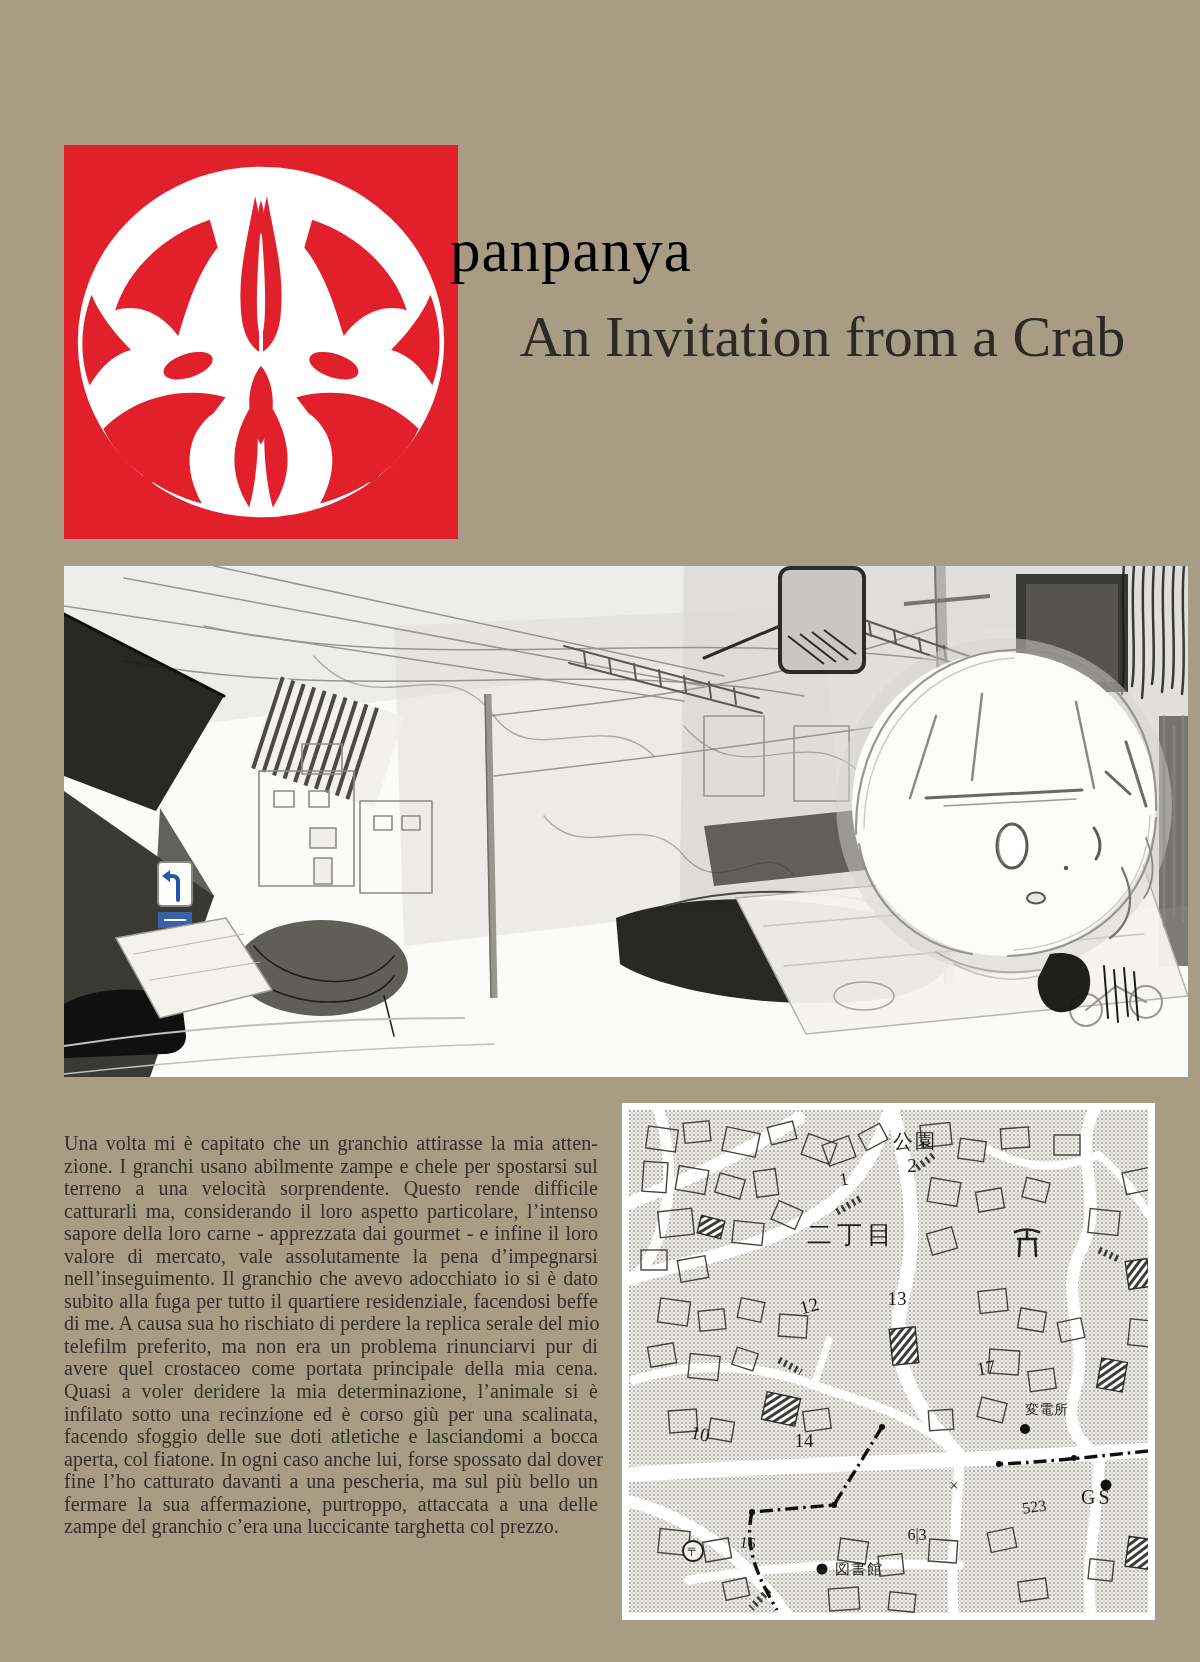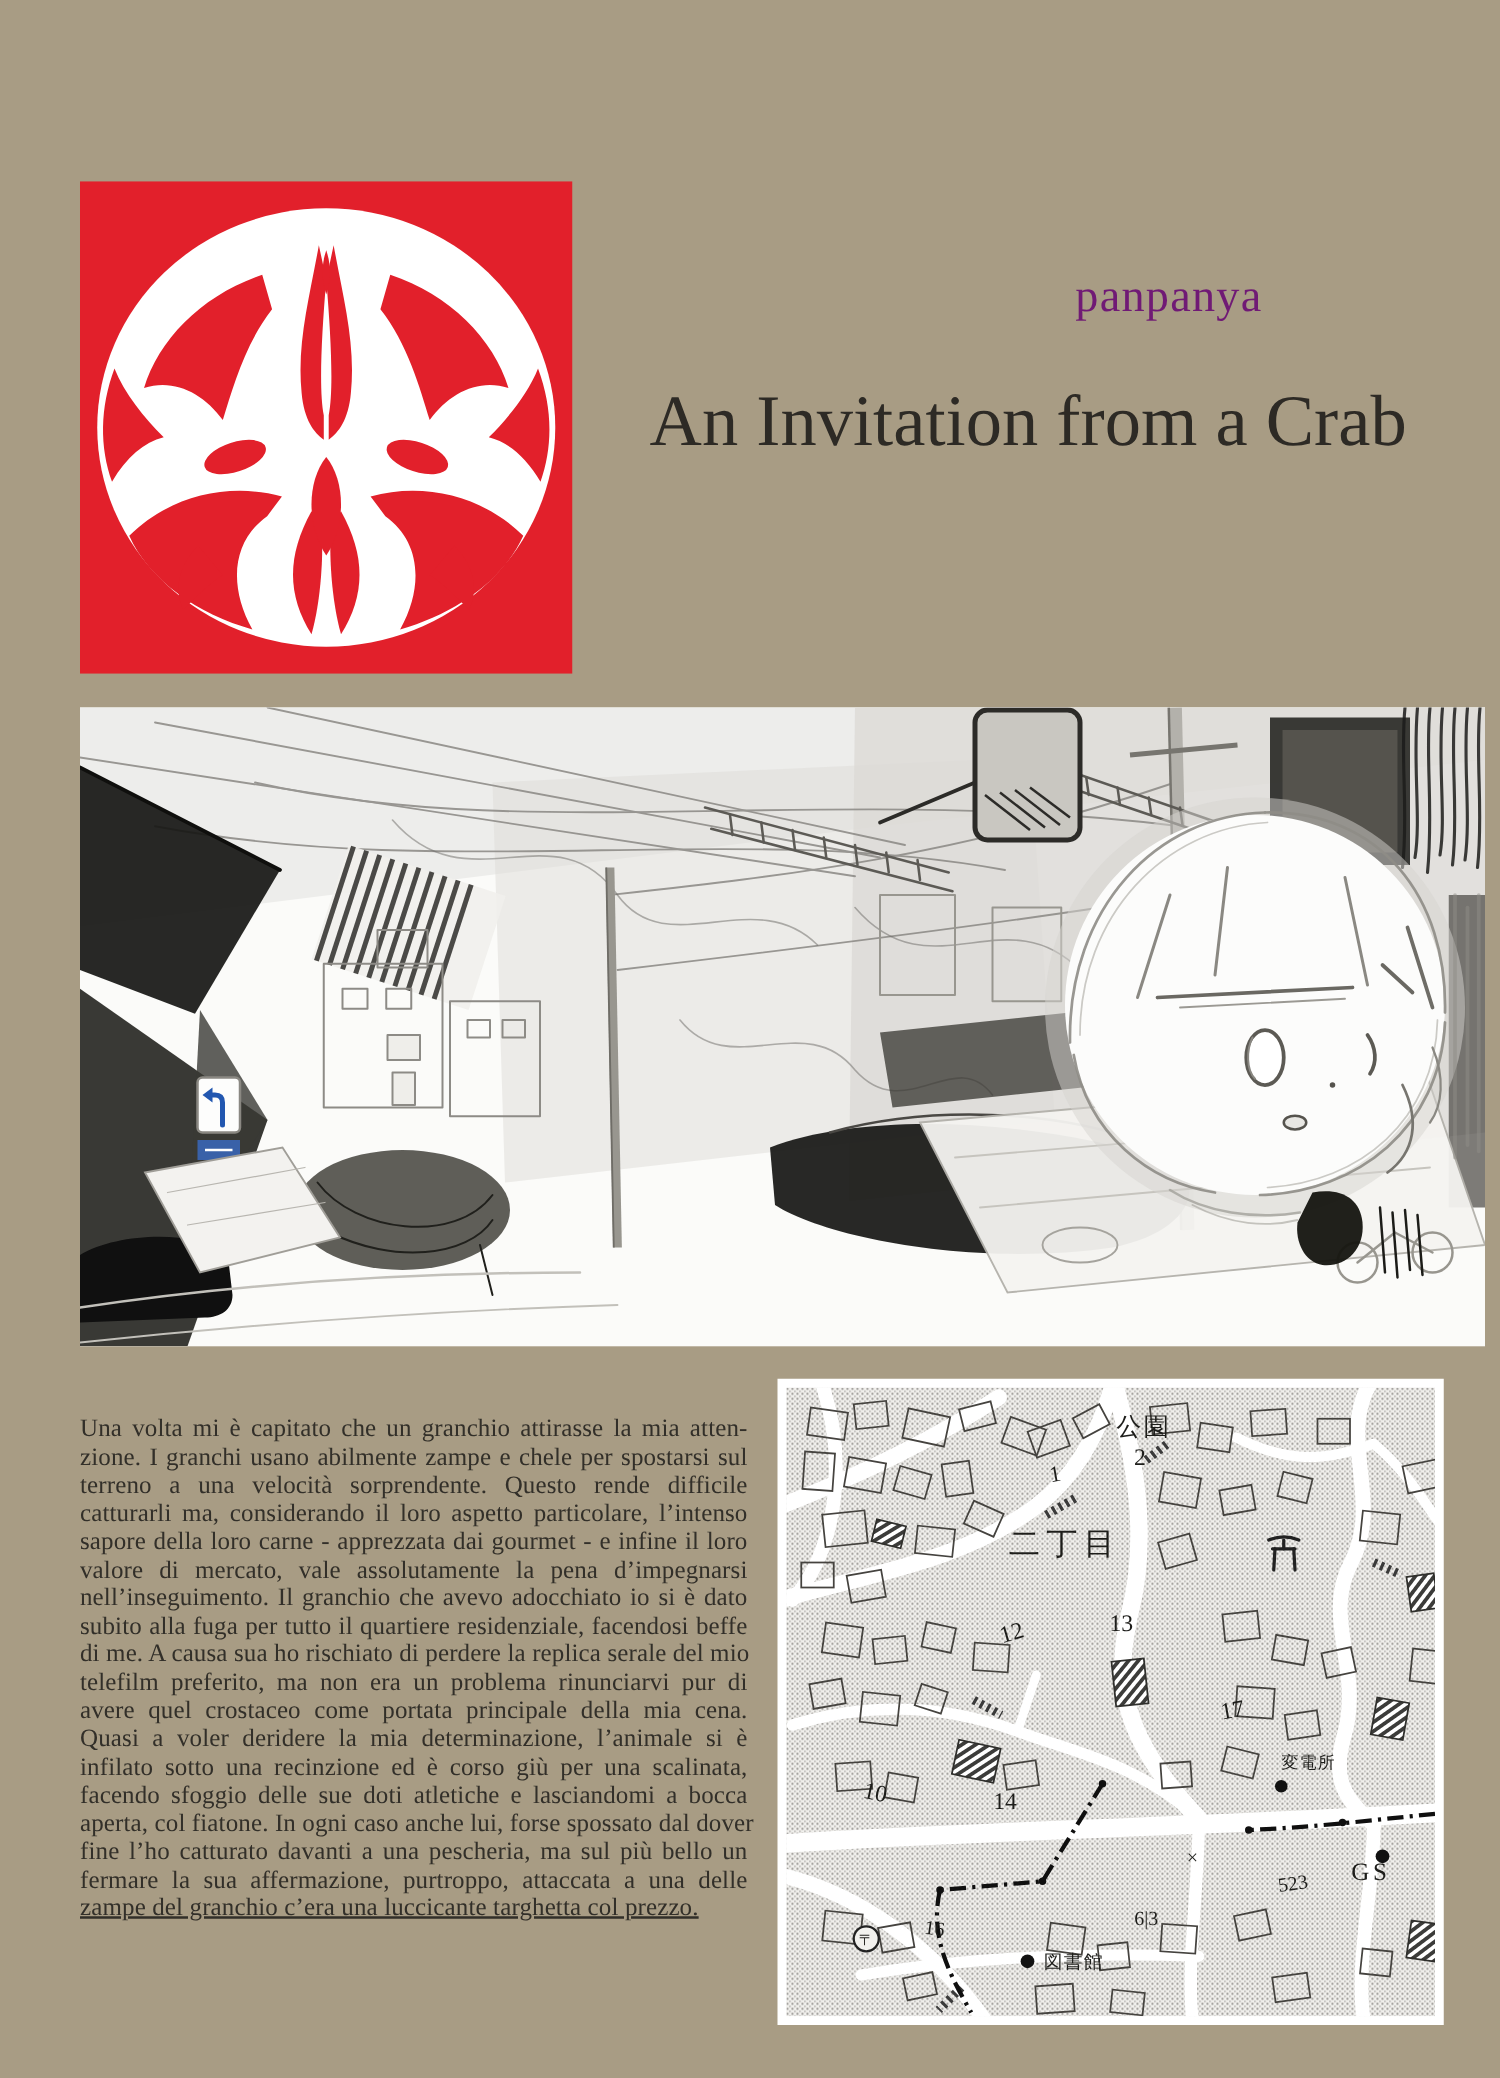--- a/index.html
+++ b/index.html
@@ -2,33 +2,33 @@
 <html><head>
 <meta charset="utf-8">
 <style>
   html,body{margin:0;padding:0;background:#8d8372;}
   .page{position:relative;width:1200px;height:1662px;background:#a89c84;overflow:hidden;
         font-family:"Liberation Serif", serif;}
   .abs{position:absolute;}
 
   
   .logo{left:64px;top:145px;width:394px;height:394px;}
-  .author{left:450px;top:216px;width:560px;text-align:right;
-          font-size:37px;color:#701a75;letter-spacing:1px;}
+  .author{left:450px;top:216px;width:560px;text-align:left;
+          font-size:61px;color:#000000;letter-spacing:1px;}
   .title{left:455px;top:303px;width:735px;text-align:center;
          font-size:58px;color:#2d2a25;}
 
   
   .illo{left:64px;top:566px;width:1124px;height:511px;background:#fbfbf9;}
 
   
   .story{left:64px;top:1086px;width:534px;color:#322f29;margin-top:46px;}
   .ln{font-size:20px;line-height:22.55px;height:22.55px;white-space:nowrap;
       text-align:justify;text-align-last:justify;letter-spacing:.1px;}
-  .ln-last{text-align-last:left;text-decoration:underline;}
+  .ln-last{text-align-last:left;}
 
   
   .map{left:622px;top:1103px;width:533px;height:517px;background:#ffffff;}
   .map svg{position:absolute;left:7px;top:7px;}
   .mlbl{font-family:"Liberation Serif",serif;fill:#1d1d1a;}
 
   
   .sk{fill:none;stroke-linecap:round;stroke-linejoin:round;}
   .bld rect,.bld polygon{fill:none;stroke:#45433f;stroke-width:1.4px;}
   .bldh{fill:url(#hatch);stroke:#2f2f2c;stroke-width:1.4px;}

